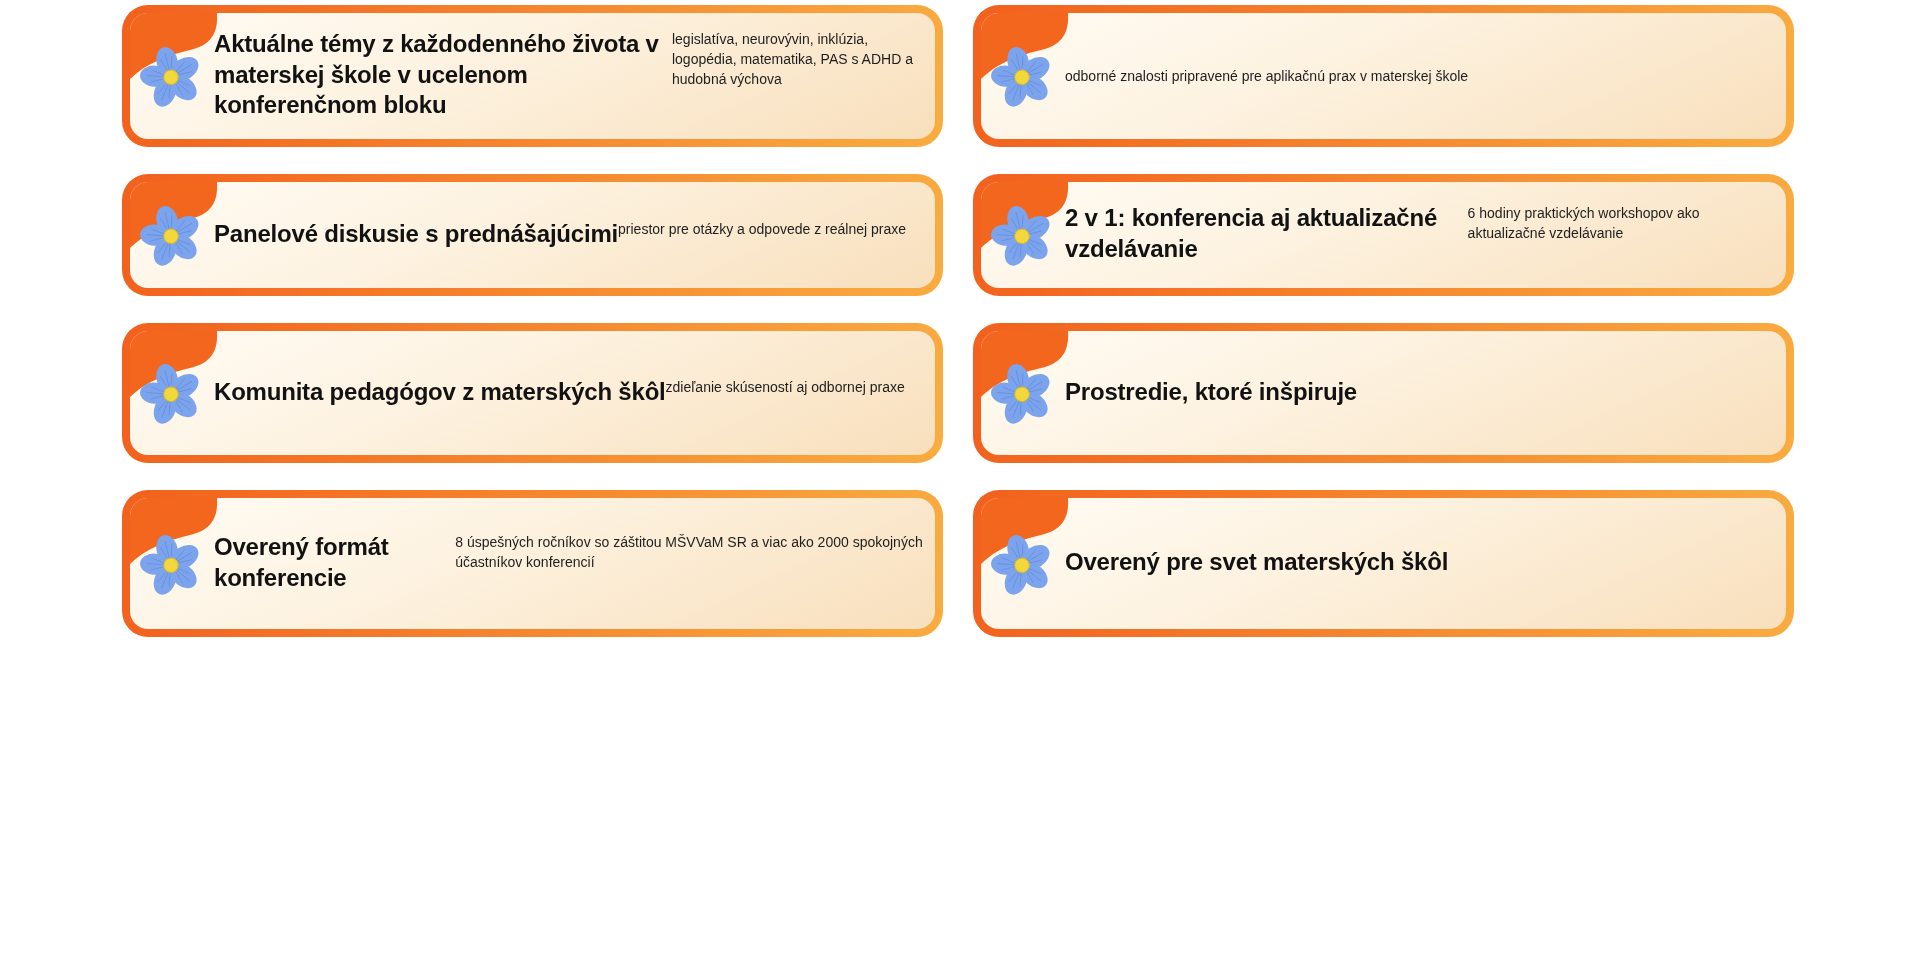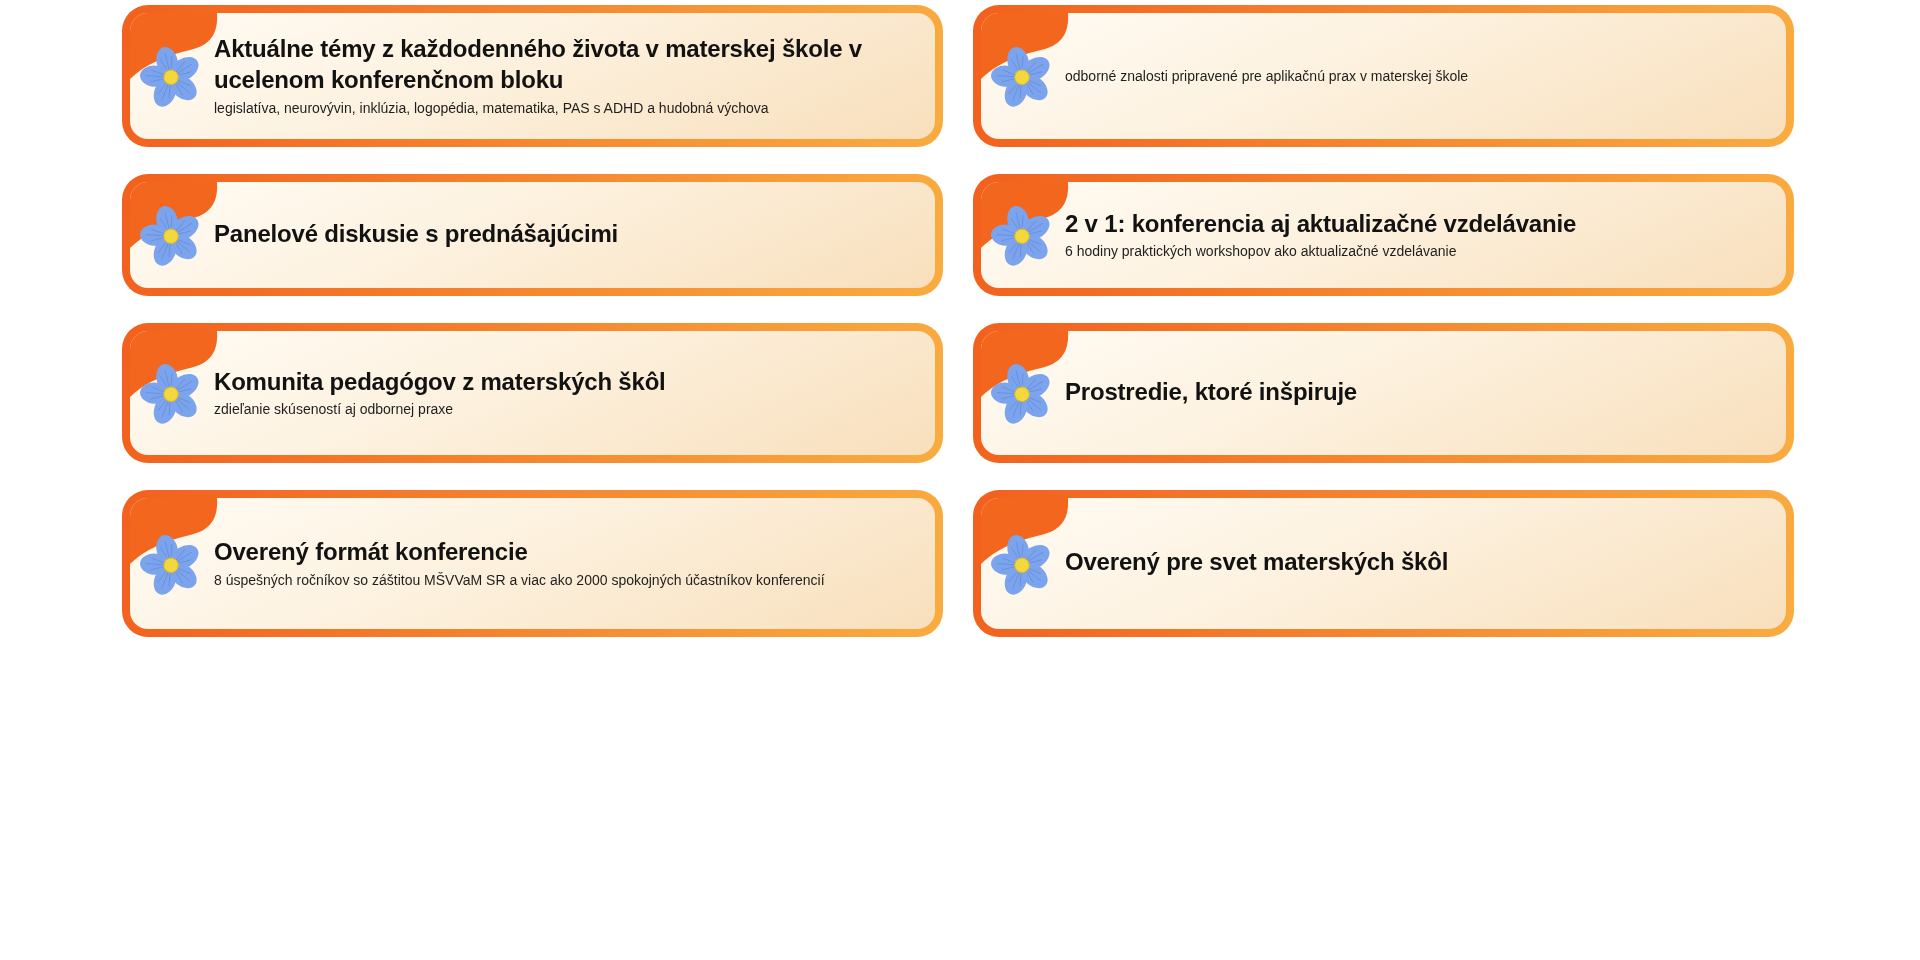--- a/index.html
+++ b/index.html
@@ -70,21 +70,21 @@
   }
   .flower-center {
     fill: var(--flower-center-color);
     stroke: var(--flower-center-ring-color);
     stroke-width: 1.5;
   }
   .card-text {
     position: relative;
     z-index: 2;
     display: flex;
-    flex-direction: column;
+    flex-direction: row;
     justify-content: center;
   }
   .card-title {
     font-size: 24px;
     font-weight: 700;
     line-height: 1.28;
     color: var(--title-color);
     letter-spacing: -0.2px;
     max-width: 700px;
     margin-bottom: 2px;
@@ -200,20 +200,21 @@
           </g>
           <g transform="rotate(288 50 52)">
             <ellipse class="petal" cx="50" cy="28" rx="16" ry="23"></ellipse>
             <path class="vein" d="M50 50 L50 15 M50 50 L41 22 M50 50 L59 22"></path>
           </g>
           <circle class="flower-center" cx="50" cy="52" r="11"></circle>
         </g>
       </svg>
       <div class="card-text">
         <div class="card-title">Panelové diskusie s prednášajúcimi</div>
+        <div class="card-subtitle">priestor pre otázky a odpovede z reálnej praxe</div>
       </div>
     </div>
   </div>
 
   <div class="card">
     <div class="card-inner">
       <svg class="corner-tab" viewBox="0 0 92 66" preserveAspectRatio="none" aria-hidden="true">
         <path d="M0 0 L87 0 C88 16 84 31 62 36.5 C38 42 15 51 0 66 Z"></path>
       </svg>
       <svg class="flower" viewBox="0 0 100 100" aria-hidden="true">

